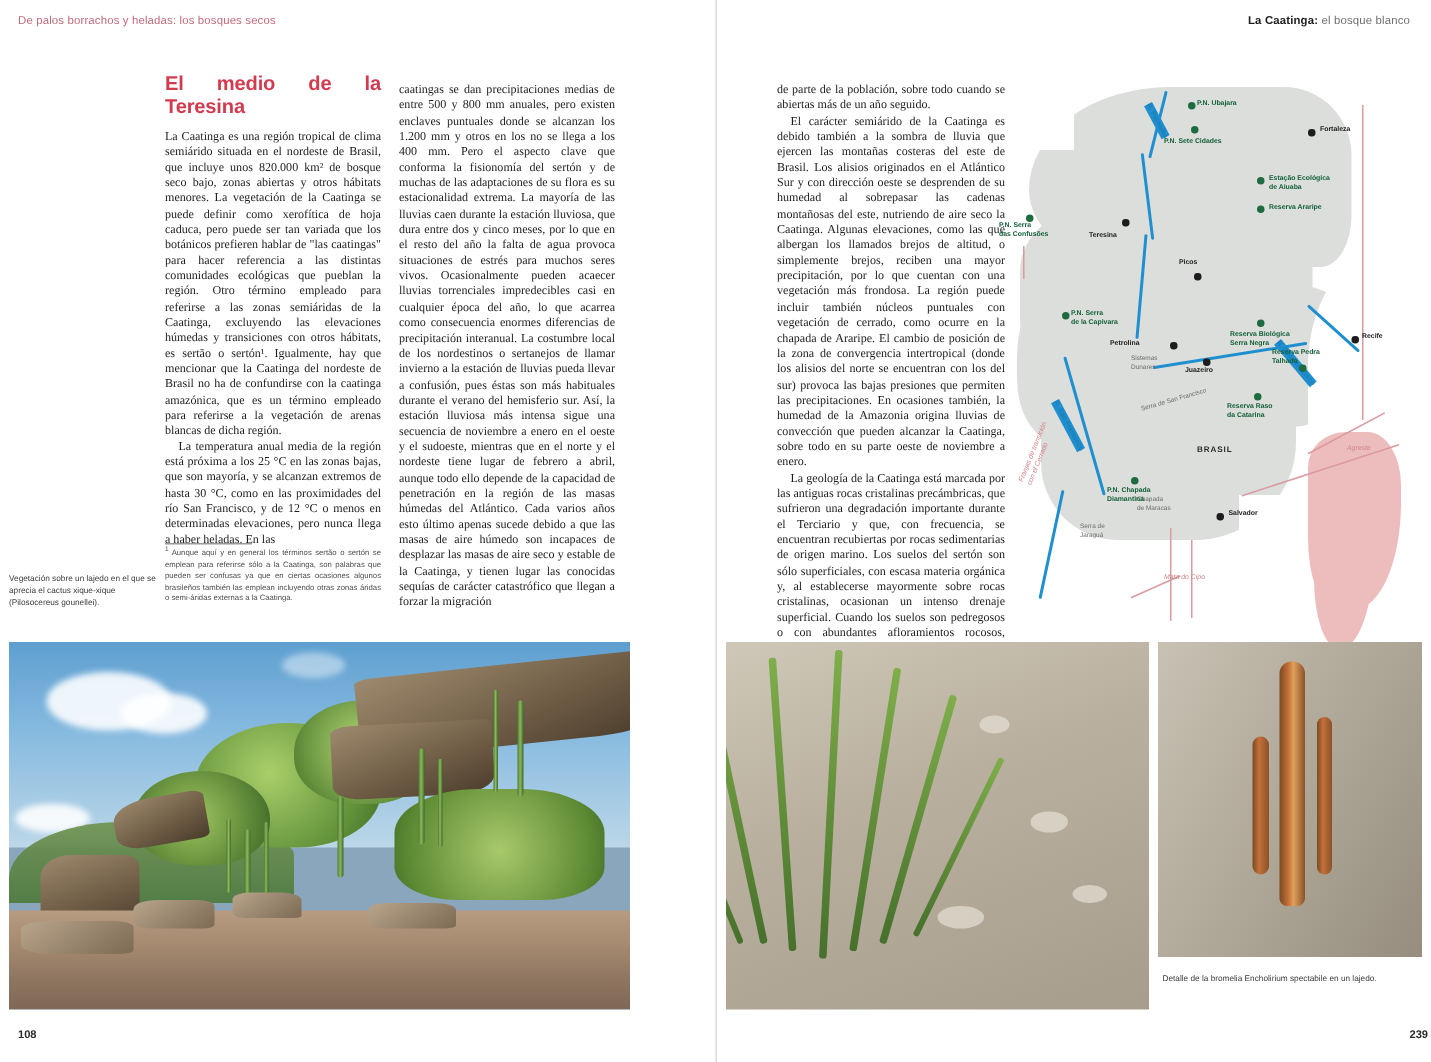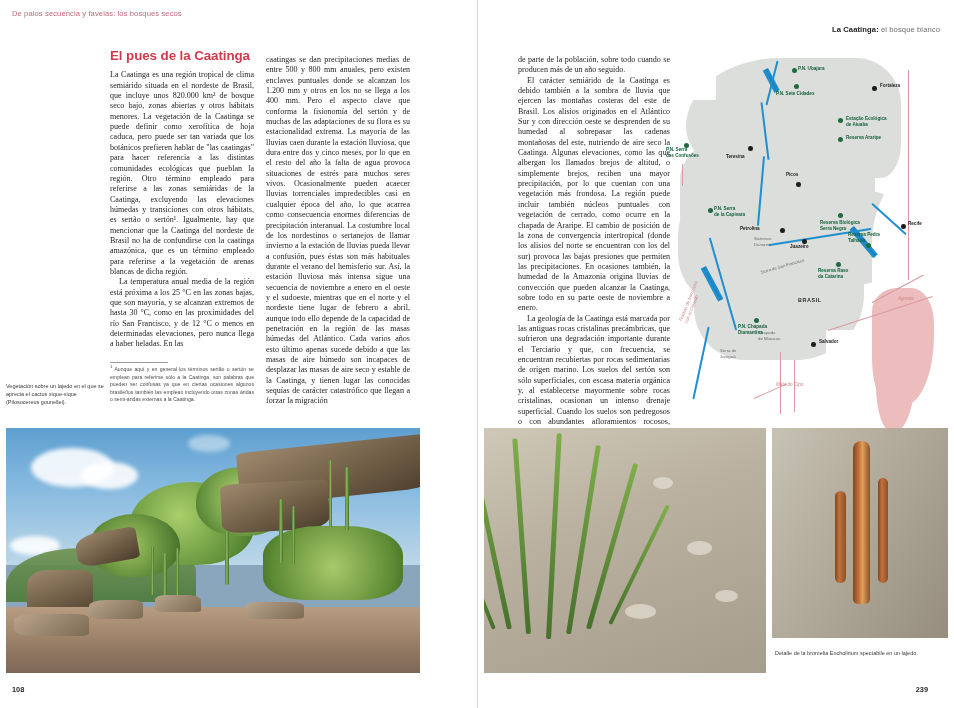--- a/index.html
+++ b/index.html
@@ -18,21 +18,21 @@
   }
 
   
   .rh{
     position:absolute;top:9px;
     font-family:"Liberation Sans", sans-serif;
     font-size:7.6px;letter-spacing:.1px;
     color:#c2697a;white-space:nowrap;
   }
   .rh-left{left:12px;}
-  .rh-right{right:14px;color:#555;margin-top:16px;}
+  .rh-right{right:14px;color:#555;}
   .rh-right b{color:#1c1c1c;font-weight:bold;}
   .rh-right span.lite{color:#6f6f6f;}
 
   
   h2.sect{
     margin:0 0 7px 0;
     font-family:"Liberation Sans", sans-serif;
     font-size:13.4px;font-weight:bold;line-height:1.15;
     color:#d23b4e;letter-spacing:-.1px;
   }
@@ -80,21 +80,21 @@
   #cap-left{left:6px;top:382px;width:98px;}
   #cap-right{left:775px;top:649px;width:168px;}
 
   
   .folio{
     position:absolute;bottom:14px;
     font-family:"Liberation Sans", sans-serif;
     font-size:7.4px;font-weight:bold;color:#2a2a2a;
   }
   #folio-left{left:12px;}
-  #folio-right{right:26px;padding-left:21px;}
+  #folio-right{right:2px;padding-left:21px;}
 
   
   .photo{position:absolute;overflow:hidden;}
 
   
   #photo-lajedo{left:6px;top:428px;width:414px;height:245px;background:#8aa6bd;}
   .sky{position:absolute;left:0;top:0;width:100%;height:56%;
        background:linear-gradient(#5e9fd0 0%,#88bbe0 45%,#bcd7e8 100%);}
   .cloud{position:absolute;background:rgba(255,255,255,.88);border-radius:50%;filter:blur(2px);}
   .hillfar{position:absolute;left:0;top:49%;width:46%;height:22%;
@@ -145,43 +145,43 @@
   .river{position:absolute;background:#1f8fd0;}
   .pinkline{position:absolute;background:#d99aa0;height:1px;transform-origin:left center;}
 </style>
 </head>
 <body>
 
 <div class="spread">
 
   <div class="gutter"></div>
 
-  <div class="rh rh-left">De palos secuencia y favelas: los bosques secos</div>
+  <div class="rh rh-left">De palos borrachos y heladas: los bosques secos</div>
   <div class="rh rh-right">
     <b>La Caatinga:</b><span class="lite"> el bosque blanco</span>
   </div>
 
   <div class="col" id="col1">
-    <h2 class="sect">El pues de la Caatinga</h2>
+    <h2 class="sect">El medio de la Teresina</h2>
     <p class="first">La Caatinga es una región tropical de clima semiárido situada en el nordeste de Brasil, que incluye unos 820.000 km² de bosque seco bajo, zonas abiertas y otros hábitats menores. La vegetación de la Caatinga se puede definir como xerofítica de hoja caduca, pero puede ser tan variada que los botánicos prefieren hablar de "las caatingas" para hacer referencia a las distintas comunidades ecológicas que pueblan la región. Otro término empleado para referirse a las zonas semiáridas de la Caatinga, excluyendo las elevaciones húmedas y transiciones con otros hábitats, es sertão o sertón¹. Igualmente, hay que mencionar que la Caatinga del nordeste de Brasil no ha de confundirse con la caatinga amazónica, que es un término empleado para referirse a la vegetación de arenas blancas de dicha región.</p>
     <p>La temperatura anual media de la región está próxima a los 25 °C en las zonas bajas, que son mayoría, y se alcanzan extremos de hasta 30 °C, como en las proximidades del río San Francisco, y de 12 °C o menos en determinadas elevaciones, pero nunca llega a haber heladas. En las</p>
   </div>
 
   <div class="fn-rule"></div>
   <div class="footnote">
     <sup>1</sup>
     <span>Aunque aquí y en general los términos sertão o sertón se emplean para referirse sólo a la Caatinga, son palabras que pueden ser confusas ya que en ciertas ocasiones algunos brasileños también las emplean incluyendo otras zonas áridas o semi-áridas externas a la Caatinga.</span>
   </div>
 
   <div class="col" id="col2">
     <p class="first">caatingas se dan precipitaciones medias de entre 500 y 800 mm anuales, pero existen enclaves puntuales donde se alcanzan los 1.200 mm y otros en los no se llega a los 400 mm. Pero el aspecto clave que conforma la fisionomía del sertón y de muchas de las adaptaciones de su flora es su estacionalidad extrema. La mayoría de las lluvias caen durante la estación lluviosa, que dura entre dos y cinco meses, por lo que en el resto del año la falta de agua provoca situaciones de estrés para muchos seres vivos. Ocasionalmente pueden acaecer lluvias torrenciales impredecibles casi en cualquier época del año, lo que acarrea como consecuencia enormes diferencias de precipitación interanual. La costumbre local de los nordestinos o sertanejos de llamar invierno a la estación de lluvias pueda llevar a confusión, pues éstas son más habituales durante el verano del hemisferio sur. Así, la estación lluviosa más intensa sigue una secuencia de noviembre a enero en el oeste y el sudoeste, mientras que en el norte y el nordeste tiene lugar de febrero a abril, aunque todo ello depende de la capacidad de penetración en la región de las masas húmedas del Atlántico. Cada varios años esto último apenas sucede debido a que las masas de aire húmedo son incapaces de desplazar las masas de aire seco y estable de la Caatinga, y tienen lugar las conocidas sequías de carácter catastrófico que llegan a forzar la migración</p>
   </div>
 
   <div class="col" id="col3">
-    <p class="first">de parte de la población, sobre todo cuando se producen más de un año seguido.</p>
+    <p class="first">de parte de la población, sobre todo cuando se abiertas más de un año seguido.</p>
     <p>El carácter semiárido de la Caatinga es debido también a la sombra de lluvia que ejercen las montañas costeras del este de Brasil. Los alisios originados en el Atlántico Sur y con dirección oeste se desprenden de su humedad al sobrepasar las cadenas montañosas del este, nutriendo de aire seco la Caatinga. Algunas elevaciones, como las que albergan los llamados brejos de altitud, o simplemente brejos, reciben una mayor precipitación, por lo que cuentan con una vegetación más frondosa. La región puede incluir también núcleos puntuales con vegetación de cerrado, como ocurre en la chapada de Araripe. El cambio de posición de la zona de convergencia intertropical (donde los alisios del norte se encuentran con los del sur) provoca las bajas presiones que permiten las precipitaciones. En ocasiones también, la humedad de la Amazonia origina lluvias de convección que pueden alcanzar la Caatinga, sobre todo en su parte oeste de noviembre a enero.</p>
     <p>La geología de la Caatinga está marcada por las antiguas rocas cristalinas precámbricas, que sufrieron una degradación importante durante el Terciario y que, con frecuencia, se encuentran recubiertas por rocas sedimentarias de origen marino. Los suelos del sertón son sólo superficiales, con escasa materia orgánica y, al establecerse mayormente sobre rocas cristalinas, ocasionan un intenso drenaje superficial. Cuando los suelos son pedregosos o con abundantes afloramientos rocosos, llamados lajedos, se llegan a alcanzar temperaturas altísimas, por lo que aparecen algunas plantas suculentas o con adaptaciones particulares, ecológicamente serían como desiertos. Una de estas zonas rocosas son los inselbergs, que son cerros aislados residuales que se elevan abruptamente sobre el terreno circundante y que se suelen encontrar en diversas zonas áridas o semiáridas el mundo. Los inselbergs, que en la Caatinga están constituidos por granitos o gneises, al estar separados unos de otros, funcionan como islas, con una biota muy particular y con mayor número de endemismos que los alrededores.</p>
     <h2 class="sub" style="white-space:pre-line;">Ríos que nutren
 y dunas fósiles</h2>
     <p class="first">Los dos ríos principales que atraviesan la Caatinga, el Parnaíba y el San Francisco,</p>
   </div>
 
   <div id="map">
     <div class="map-sea"></div>
 

